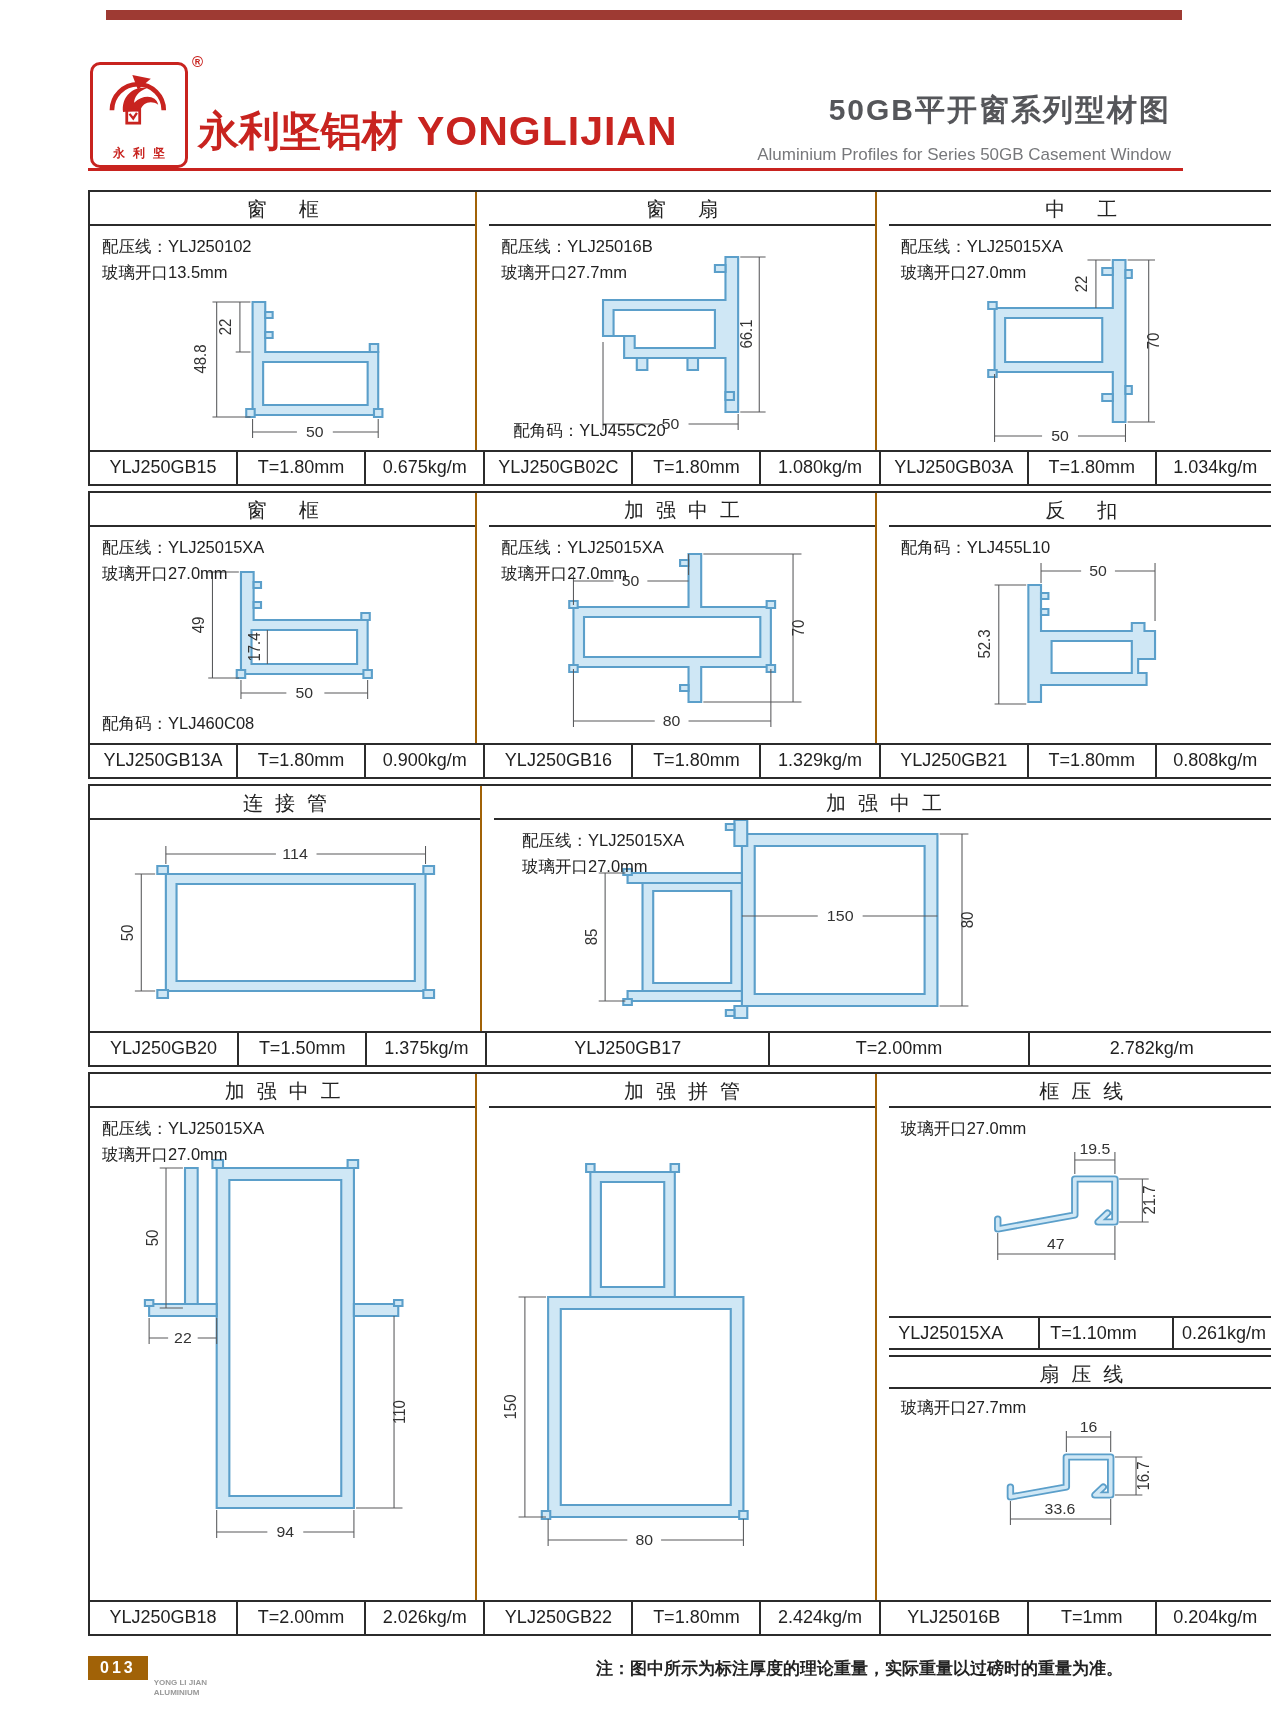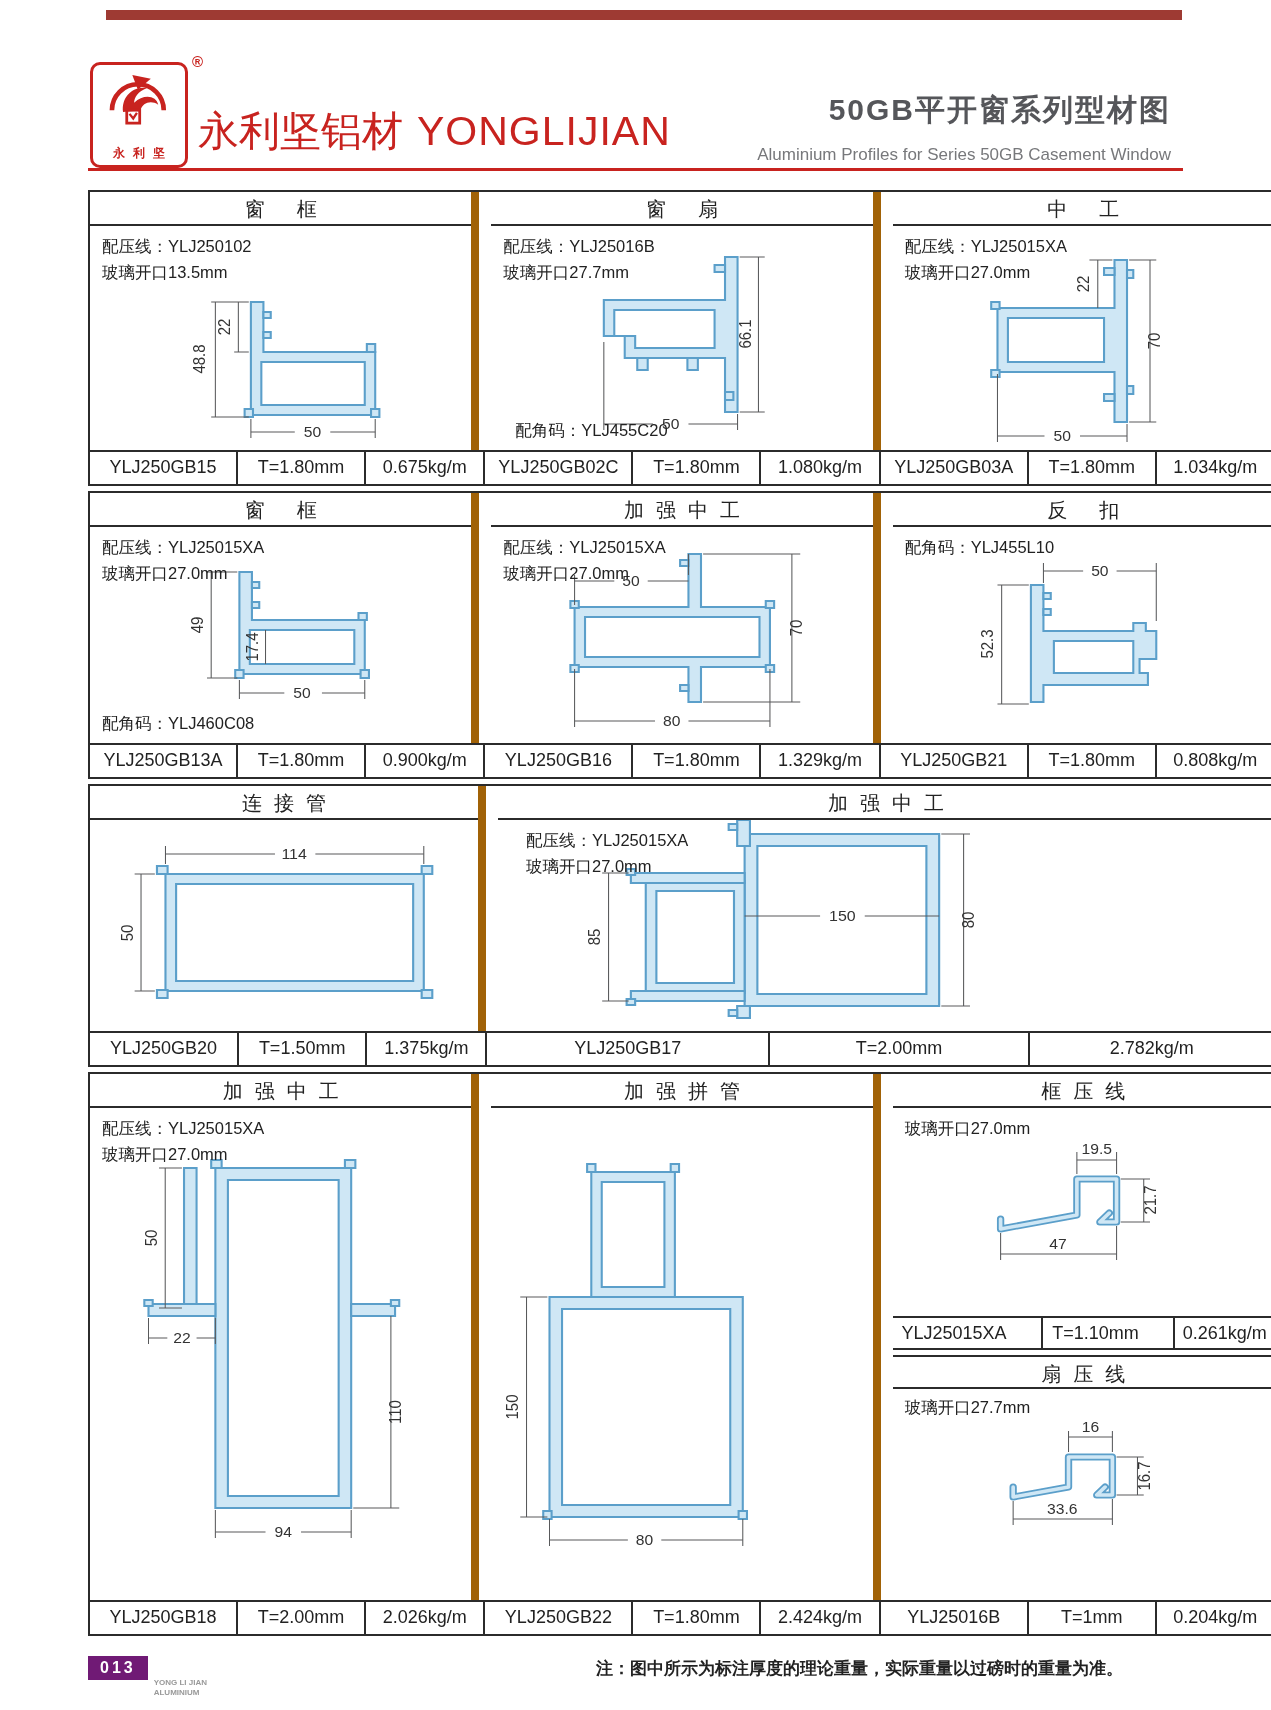--- a/index.html
+++ b/index.html
@@ -5,33 +5,33 @@
   html,body{margin:0;padding:0;background:#fff;}
   .page{position:relative;width:1271px;height:1710px;background:#fff;overflow:hidden;
         font-family:"Liberation Sans","DejaVu Sans",sans-serif;color:#222;}
   .topbar{position:absolute;left:106px;top:10px;width:1076px;height:10px;background:#9e3a33;}
   
   .logo{position:absolute;left:90px;top:62px;width:92px;height:100px;border:3px solid #c8231f;border-radius:10px;}
   .reg{position:absolute;right:-18px;top:-12px;color:#c8231f;font-size:15px;font-weight:bold;}
   .logo svg{position:absolute;left:6px;top:4px;}
   .logo-chars{position:absolute;bottom:3px;width:100%;text-align:center;color:#c8231f;
               font-size:12px;font-weight:bold;letter-spacing:8px;text-indent:8px;}
-  .company{position:absolute;left:198px;top:104px;font-size:41px;font-weight:normal;color:#c8231f;white-space:nowrap;}
+  .company{position:absolute;left:198px;top:104px;font-size:41px;font-weight:bold;color:#c8231f;white-space:nowrap;}
   .company .en{margin-left:14px;letter-spacing:1px;}
   .htitle{position:absolute;right:100px;top:90px;text-align:right;}
   .htitle .cn{font-size:30px;font-weight:bold;color:#55565a;letter-spacing:2px;}
   .htitle .en{font-size:17px;color:#77787b;margin-top:14px;}
   .redline{position:absolute;left:88px;top:168px;width:1095px;height:3px;background:#c8231f;}
   
   .tablewrap{position:absolute;left:88px;top:190px;width:1188px;}
   .section{border:2px solid #2b2b2b;margin-bottom:5px;box-sizing:border-box;background:#fff;}
   .crow{display:flex;}
   .cell{position:relative;box-sizing:border-box;flex:1 1 0;min-width:0;}
   .cell.span2{flex:2 2 0;}
-  .cell + .cell{border-left:8px solid #a16207;padding-left:12px;}
+  .cell + .cell{border-left:2px solid #a16207;padding-left:12px;}
   .ct{height:34px;line-height:34px;text-align:center;font-size:20px;color:#222;
       border-bottom:2px solid #2b2b2b;box-sizing:border-box;white-space:nowrap;overflow:hidden;}
   .bt{border-top:2px solid #2b2b2b;}
   .sp3{letter-spacing:32px;text-indent:32px;}
   .sp1{letter-spacing:12px;text-indent:12px;}
   .cbody{position:relative;overflow:hidden;}
   .h224{height:224px;}.h216{height:216px;}.h211{height:211px;}
   .h492{height:492px;}.h208{height:208px;}.h177{height:177px;}
   .notes{position:absolute;left:12px;top:8px;font-size:16.5px;line-height:1.55;color:#222;z-index:2;white-space:nowrap;}
   .bnote{position:absolute;left:24px;bottom:8px;font-size:16.5px;color:#222;z-index:2;white-space:nowrap;}
@@ -47,21 +47,21 @@
   .f262{flex:262 0 0;}.f240{flex:240 0 0;}.f228{flex:228 0 0;}
   
   .prof{fill:#cfe7f5;stroke:#5b9fca;stroke-width:2;fill-rule:evenodd;}
   .dim{stroke:#58595b;stroke-width:1;fill:none;}
   .dtx{font-size:15px;fill:#333;}
   .patch{fill:#fff;stroke:none;}
   .bead-o{fill:none;stroke:#5b9fca;stroke-width:7;stroke-linejoin:round;stroke-linecap:round;}
   .bead-i{fill:none;stroke:#cfe7f5;stroke-width:3.5;stroke-linejoin:round;stroke-linecap:round;}
   
   .footer{position:absolute;left:88px;top:1638px;width:1095px;display:flex;align-items:center;}
-  .pageno{background:#701a75;color:#fff;font-weight:bold;font-size:16px;padding:3px 12px;letter-spacing:3px;}
+  .pageno{background:#a16207;color:#fff;font-weight:bold;font-size:16px;padding:3px 12px;letter-spacing:3px;}
   .brand-mini{margin-left:6px;font-size:8px;color:#999;line-height:1.25;font-weight:bold;margin-top:40px;}
   .fnote{flex:1;text-align:right;font-size:17px;font-weight:bold;color:#222;margin-right:60px;}
 </style>
 </head>
 <body>
 
 <div class="page">
   <div class="topbar"></div>
 
   <div class="logo">

